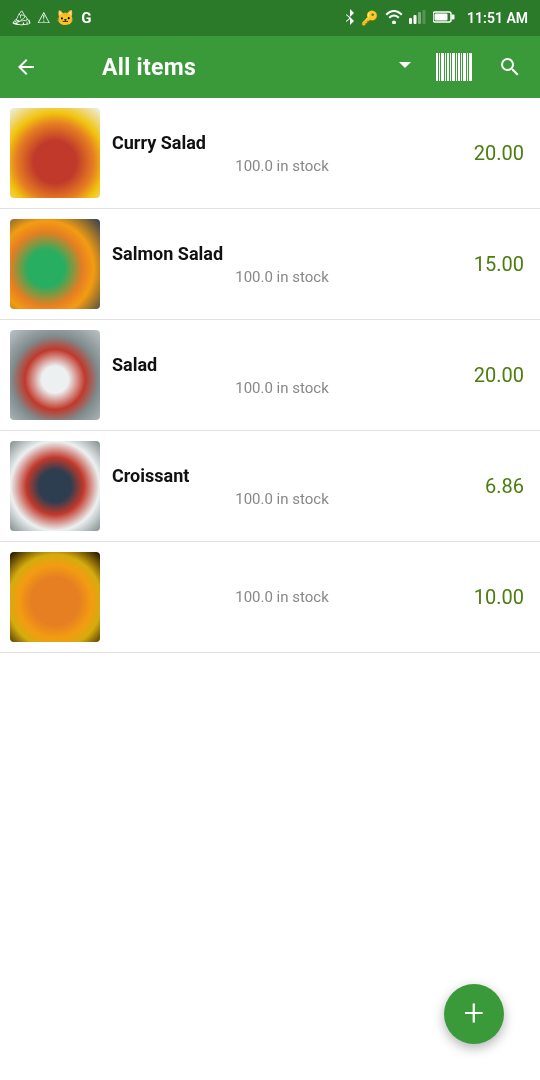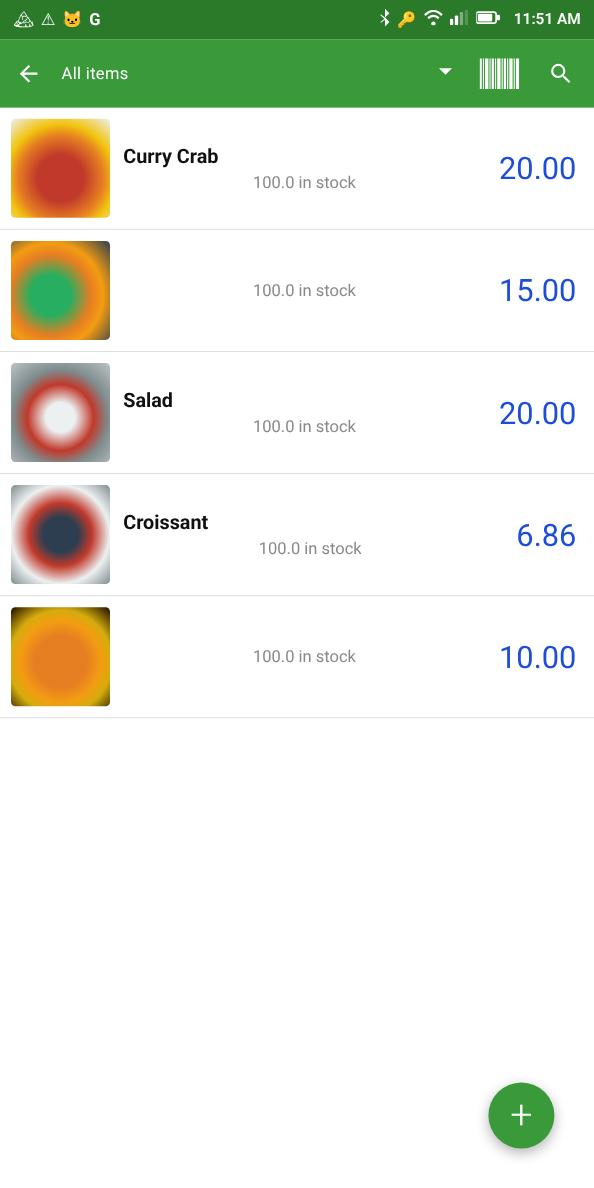--- a/index.html
+++ b/index.html
@@ -42,23 +42,24 @@
       color: #fff;
       font-size: 26px;
       cursor: pointer;
       padding: 4px 8px 4px 0;
       display: flex;
       align-items: center;
     }
     .nav-title {
       flex: 1;
       color: #fff;
-      font-size: 15px;
-      font-weight: 400;
+      font-size: 23px;
+      font-weight: 700;
       letter-spacing: 0.3px;
+      margin-left: 46px;
     }
     .nav-dropdown {
       color: #fff;
       font-size: 18px;
       cursor: pointer;
       padding: 4px;
     }
     .nav-barcode {
       color: #fff;
       cursor: pointer;
@@ -109,23 +110,23 @@
       font-weight: 700;
       color: #111;
       margin-bottom: 4px;
     }
     .item-stock {
       font-size: 15px;
       color: #888;
       text-align: center;
     }
     .item-price {
-      font-size: 28px;
+      font-size: 20px;
       font-weight: 400;
-      color: #1d4ed8;
+      color: #4d7c0f;
       min-width: 60px;
       text-align: right;
     }
 
     
     .fab {
       position: fixed;
       bottom: 36px;
       right: 36px;
       width: 60px;
@@ -255,28 +256,29 @@
     <svg width="24" height="24" viewBox="0 0 24 24" fill="white">
       <path d="M15.5 14h-.79l-.28-.27A6.471 6.471 0 0 0 16 9.5 6.5 6.5 0 1 0 9.5 16c1.61 0 3.09-.59 4.23-1.57l.27.28v.79l5 4.99L20.49 19l-4.99-5zm-6 0C7.01 14 5 11.99 5 9.5S7.01 5 9.5 5 14 7.01 14 9.5 11.99 14 9.5 14z"></path>
     </svg>
   </span>
 </div>
 
 <div class="item-list" id="item-list">
 <div class="item-row">
       <div class="item-image food-curry-crab"></div>
       <div class="item-info">
-        <div class="item-name">Curry Crab</div>
+        <div class="item-name">Curry Salad</div>
         <div class="item-stock">100.0 in stock</div>
       </div>
       <div class="item-price">20.00</div>
     </div>
     <div class="item-row">
       <div class="item-image food-salmon-salad"></div>
       <div class="item-info">
+        <div class="item-name">Salmon Salad</div>
         <div class="item-stock">100.0 in stock</div>
       </div>
       <div class="item-price">15.00</div>
     </div>
     <div class="item-row">
       <div class="item-image food-steak"></div>
       <div class="item-info">
         <div class="item-name">Salad</div>
         <div class="item-stock">100.0 in stock</div>
       </div>

